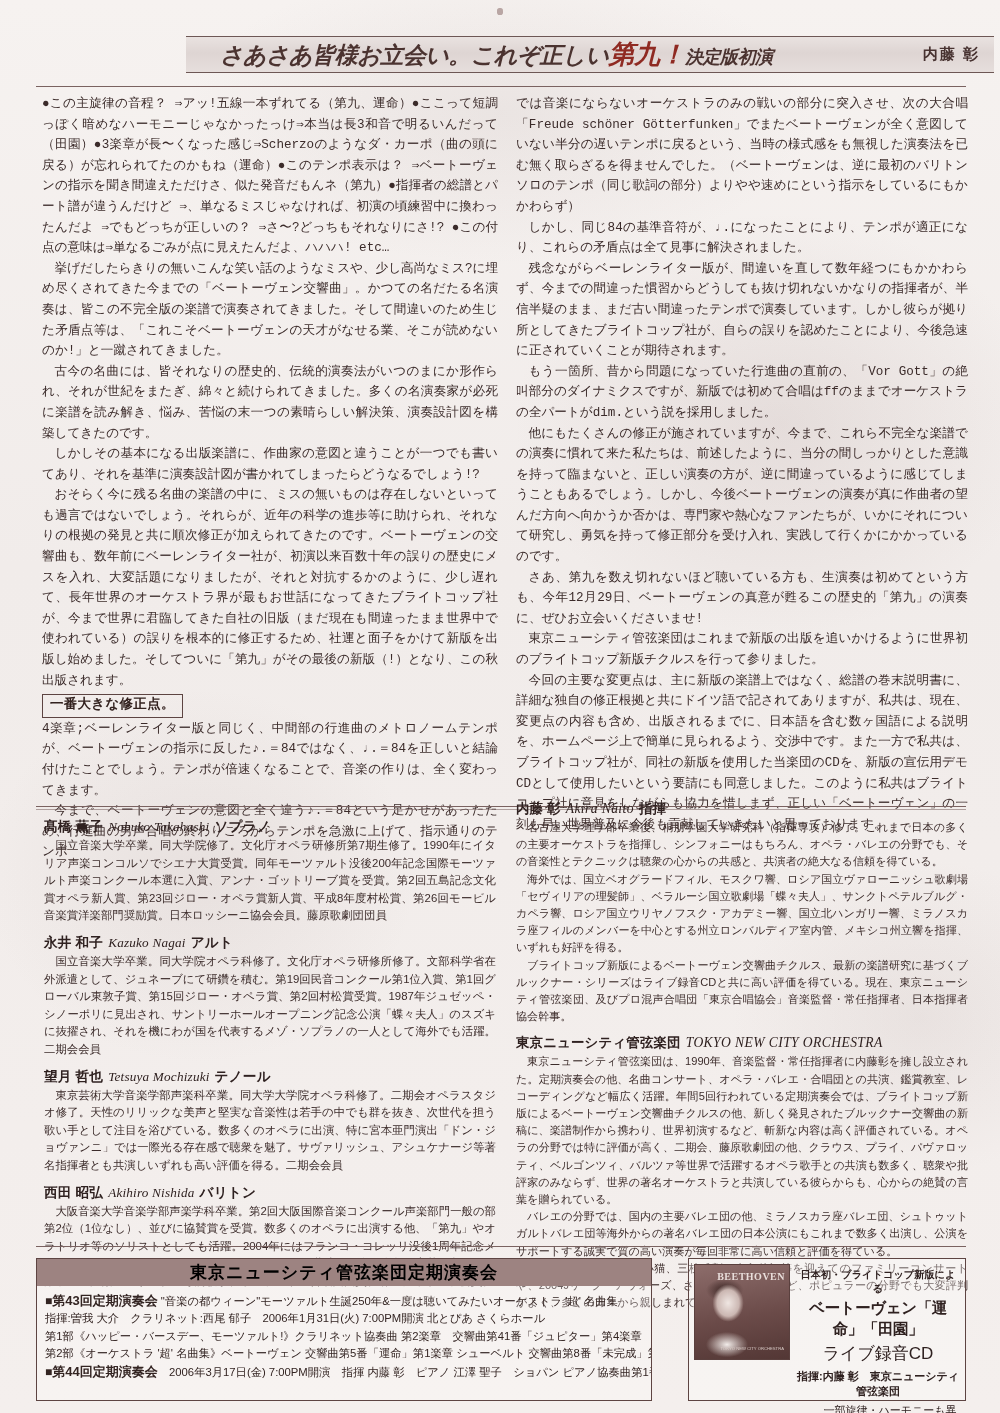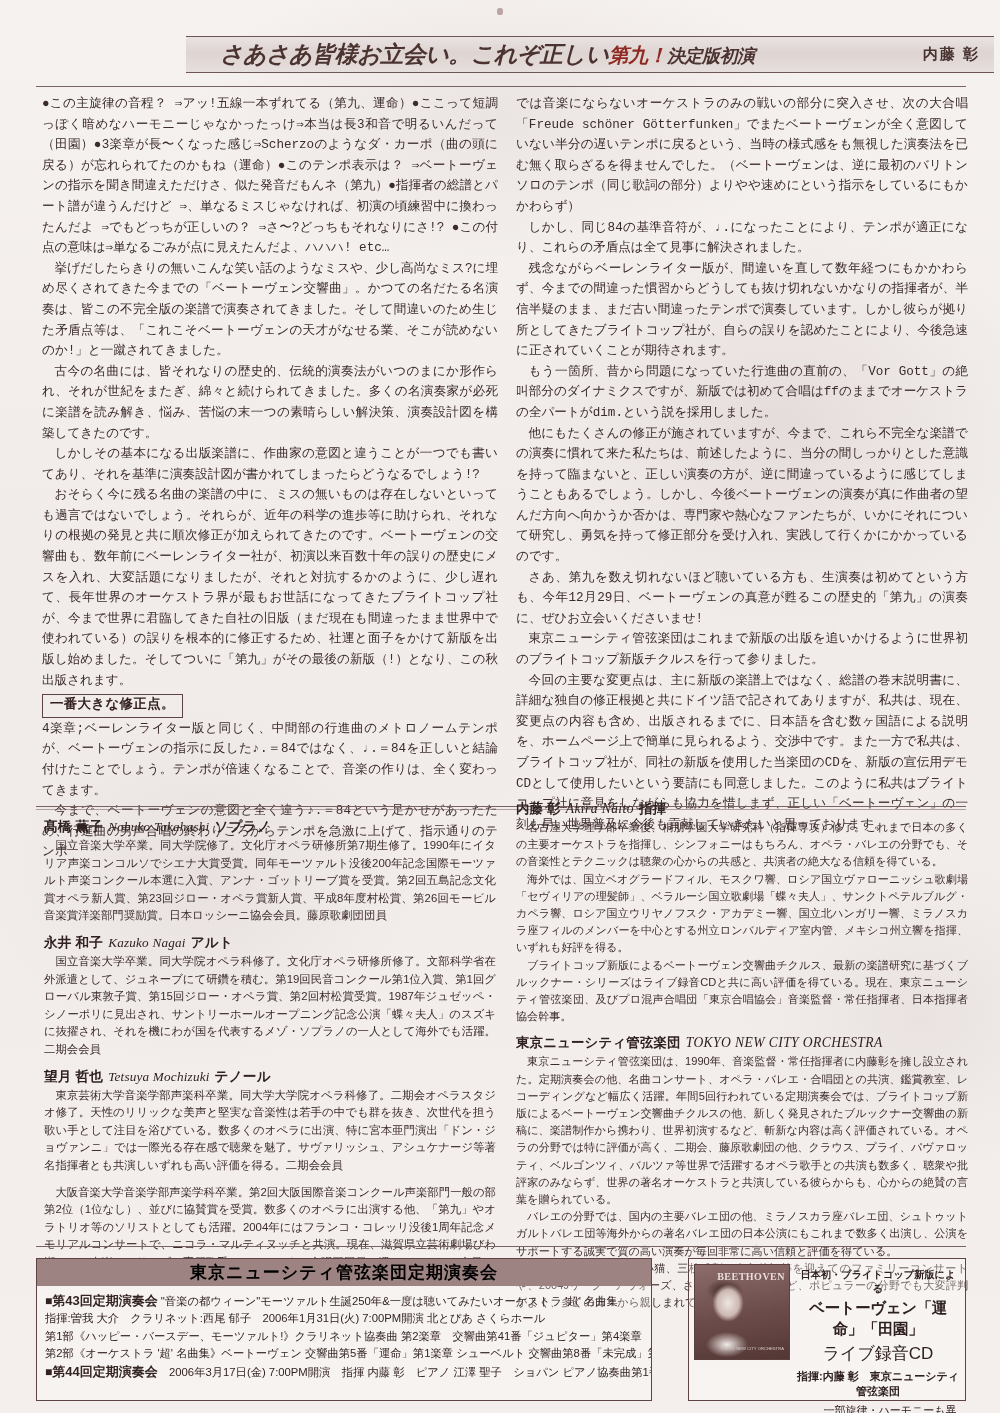--- a/index.html
+++ b/index.html
@@ -58,21 +58,21 @@
     font-family: "DejaVu Sans", sans-serif;
     font-weight: bold;
     font-style: italic;
     font-size: 23px;
     color: #4b3330;
     margin-left: 34px;
     letter-spacing: -0.5px;
     white-space: nowrap;
   }
   .title-dai9 {
-    font-size: 20px;
+    font-size: 26px;
     color: #8f2a22;
     font-weight: bold;
   }
   .title-sub {
     font-family: "DejaVu Sans", sans-serif;
     font-weight: bold;
     font-style: italic;
     font-size: 18px;
     color: #4b3330;
   }
@@ -309,20 +309,23 @@
       </div>
       <div class="bio-body">国立音楽大学卒業。同大学院オペラ科修了。文化庁オペラ研修所修了。文部科学省在外派遣として、ジュネーブにて研鑽を積む。第19回民音コンクール第1位入賞、第1回グローバル東敦子賞、第15回ジロー・オペラ賞、第2回村松賞受賞。1987年ジュゼッペ・シノーポリに見出され、サントリーホールオープニング記念公演「蝶々夫人」のスズキに抜擢され、それを機にわが国を代表するメゾ・ソプラノの一人として海外でも活躍。二期会会員</div>
     </div>
     <div class="bio">
       <div class="bio-head">
         <span>望月 哲也</span><span class="romaji">Tetsuya Mochizuki</span><span>テノール</span>
       </div>
       <div class="bio-body">東京芸術大学音楽学部声楽科卒業。同大学大学院オペラ科修了。二期会オペラスタジオ修了。天性のリリックな美声と堅実な音楽性は若手の中でも群を抜き、次世代を担う歌い手として注目を浴びている。数多くのオペラに出演、特に宮本亜門演出「ドン・ジョヴァンニ」では一際光る存在感で聴衆を魅了。サヴァリッシュ、アシュケナージ等著名指揮者とも共演しいずれも高い評価を得る。二期会会員</div>
     </div>
     <div class="bio">
+      <div class="bio-head">
+        <span>西田 昭弘</span><span class="romaji">Akihiro Nishida</span><span>バリトン</span>
+      </div>
       <div class="bio-body">大阪音楽大学音楽学部声楽学科卒業。第2回大阪国際音楽コンクール声楽部門一般の部第2位（1位なし）、並びに協賛賞を受賞。数多くのオペラに出演する他、「第九」やオラトリオ等のソリストとしても活躍。2004年にはフランコ・コレッリ没後1周年記念メモリアルコンサートで、ニコラ・マルティヌッチと共演。現在、滋賀県立芸術劇場びわ湖ホール声楽アンサンブル専属歌手、オペラハウス合唱団団員、堺シティオペラ会員。</div>
     </div>
   </div>
 
   <div class="bios-right">
     <div class="bio">
       <div class="bio-head">
         <span>内藤 彰</span><span class="romaji">Akira Naito</span><span>指揮</span>
       </div>
       <div class="bio-body">名古屋大学理学部卒業後、桐朋学園大学研究科（指揮専攻）修了。これまで日本の多くの主要オーケストラを指揮し、シンフォニーはもちろん、オペラ・バレエの分野でも、その音楽性とテクニックは聴衆の心からの共感と、共演者の絶大なる信頼を得ている。</div>

